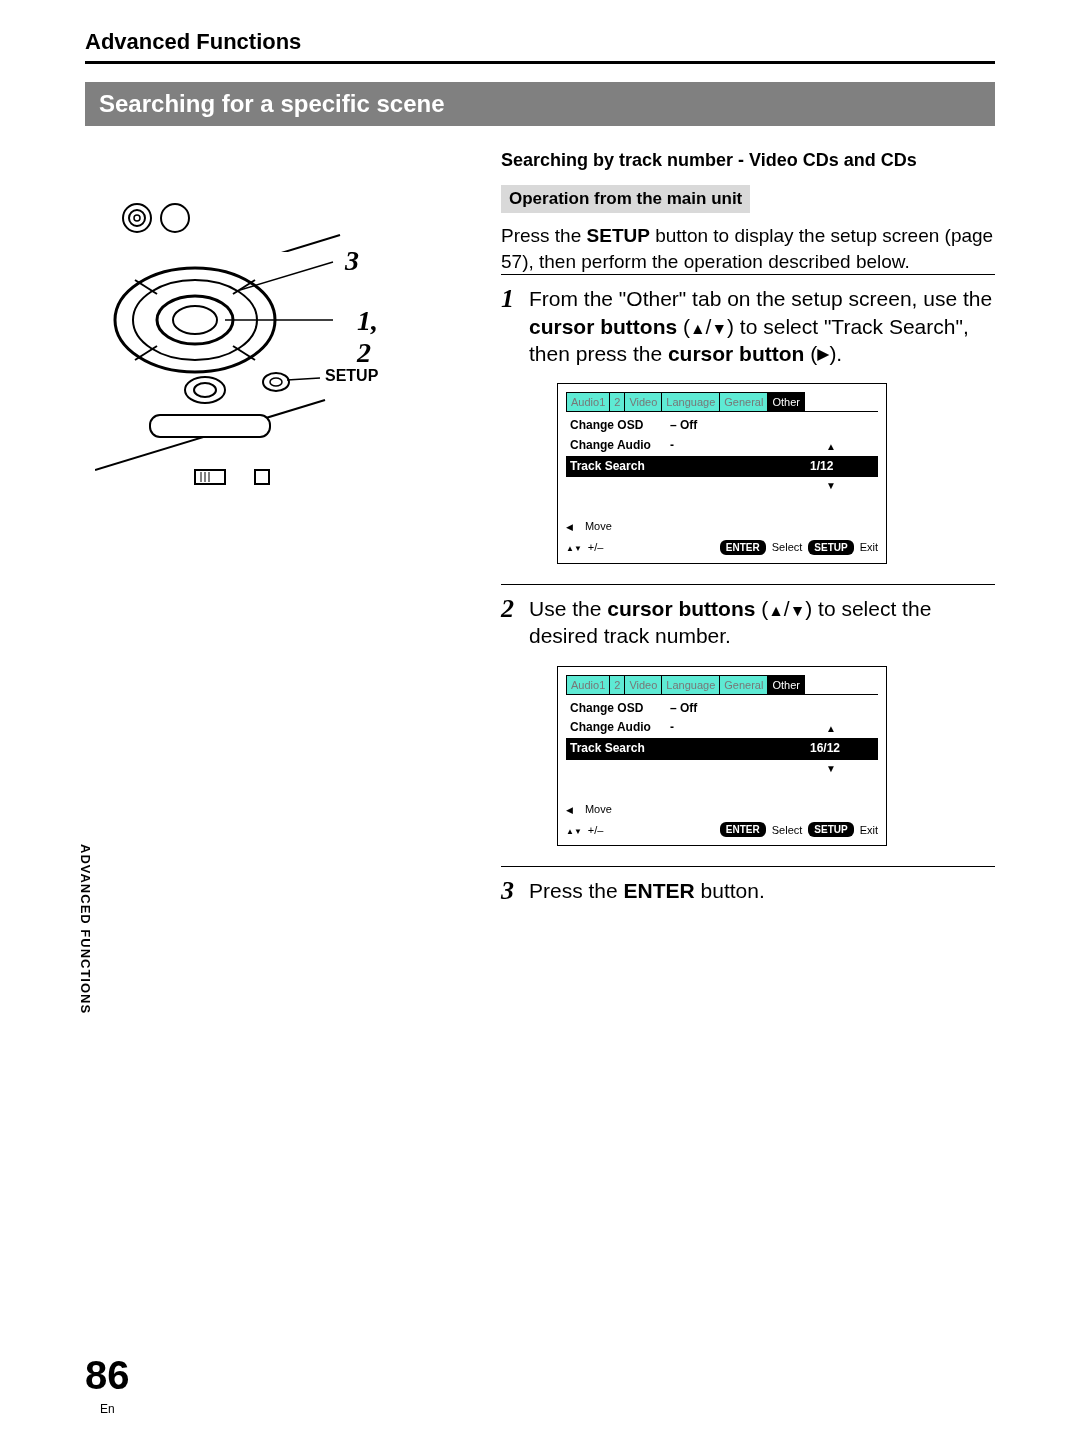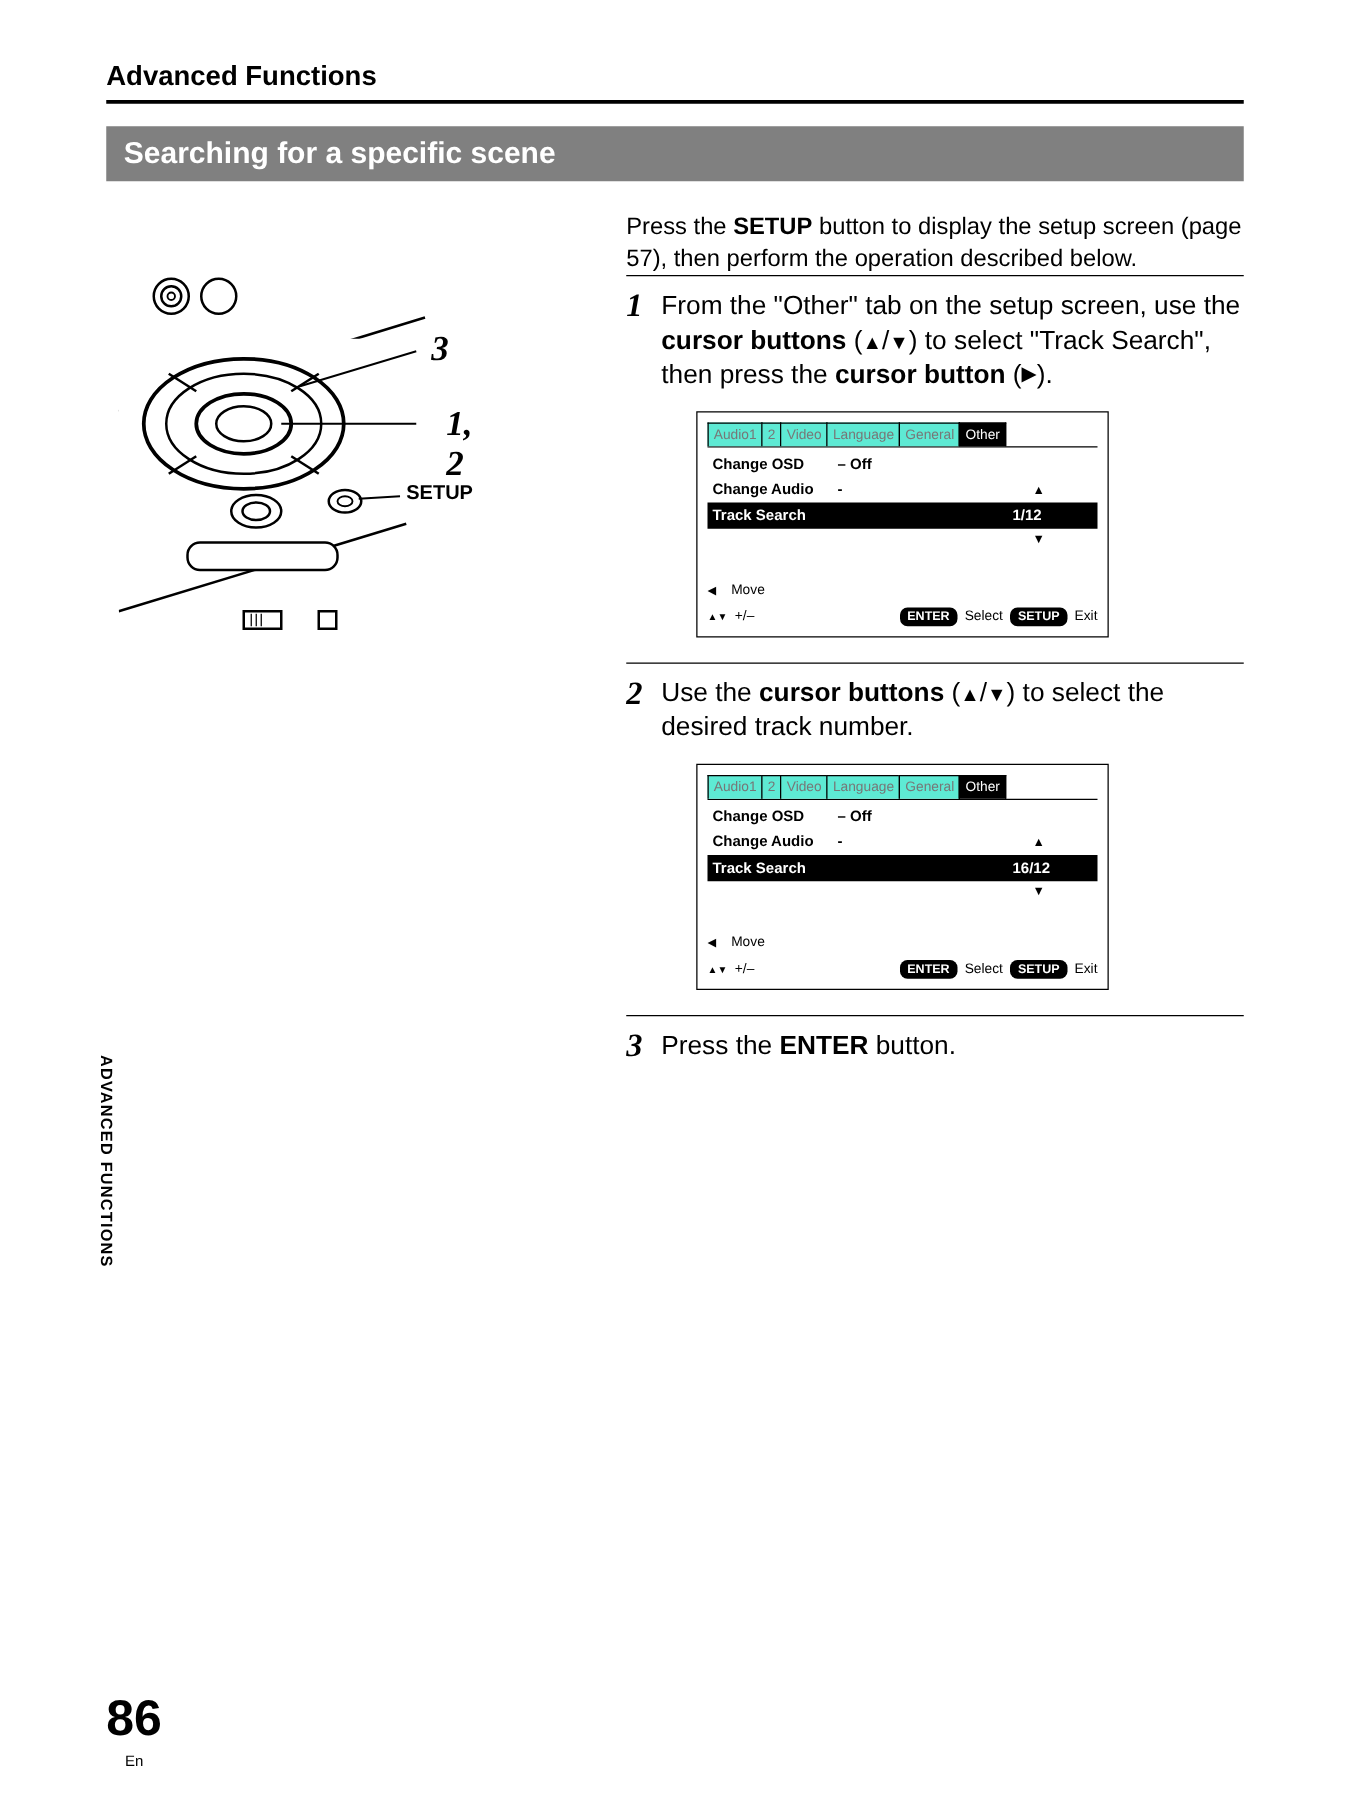--- a/index.html
+++ b/index.html
@@ -5,21 +5,21 @@
   * { box-sizing: border-box; margin: 0; padding: 0; }
   body {
     font-family: Arial, Helvetica, sans-serif;
     width: 1080px;
     height: 1448px;
     background: #fff;
     color: #000;
     position: relative;
   }
   .page {
-    padding: 48px 85px 40px 85px;
+    padding: 29px 85px 40px 85px;
     position: relative;
     height: 100%;
   }
   .chapter-header {
     font-size: 22px;
     font-weight: bold;
     padding-bottom: 6px;
     border-bottom: 3px solid #000;
     margin-bottom: 18px;
   }
@@ -256,20 +256,22 @@
           <line x1="114" y1="282" x2="114" y2="292" stroke="#000" stroke-width="1"></line>
           <rect x="160" y="280" width="14" height="14" fill="none" stroke="#000" stroke-width="2"></rect>
         </svg>
         <span class="callout line-3">3</span>
         <span class="callout line-12">1, 2</span>
         <span class="callout-setup">SETUP</span>
       </div>
     </div>
 
     <div class="right-col">
+      <div class="subsection-title">Searching by track number - Video CDs and CDs</div>
+      <div class="operation-heading">Operation from the main unit</div>
       <p class="intro-text">
         <span>Press the </span><strong>SETUP</strong><span> button to display the setup screen (page 57), then perform the operation described below.</span>
       </p>
 
       
       <div class="step">
         <div class="step-num">1</div>
         <div class="step-body">
           <span>From the "Other" tab on the setup screen, use the </span><strong>cursor buttons</strong><span> (</span><span class="tri-up"></span>/<span class="tri-down"></span><span>) to select "Track Search", then press the </span><strong>cursor button</strong><span> (</span><span class="tri-right"></span><span>).</span>
 

